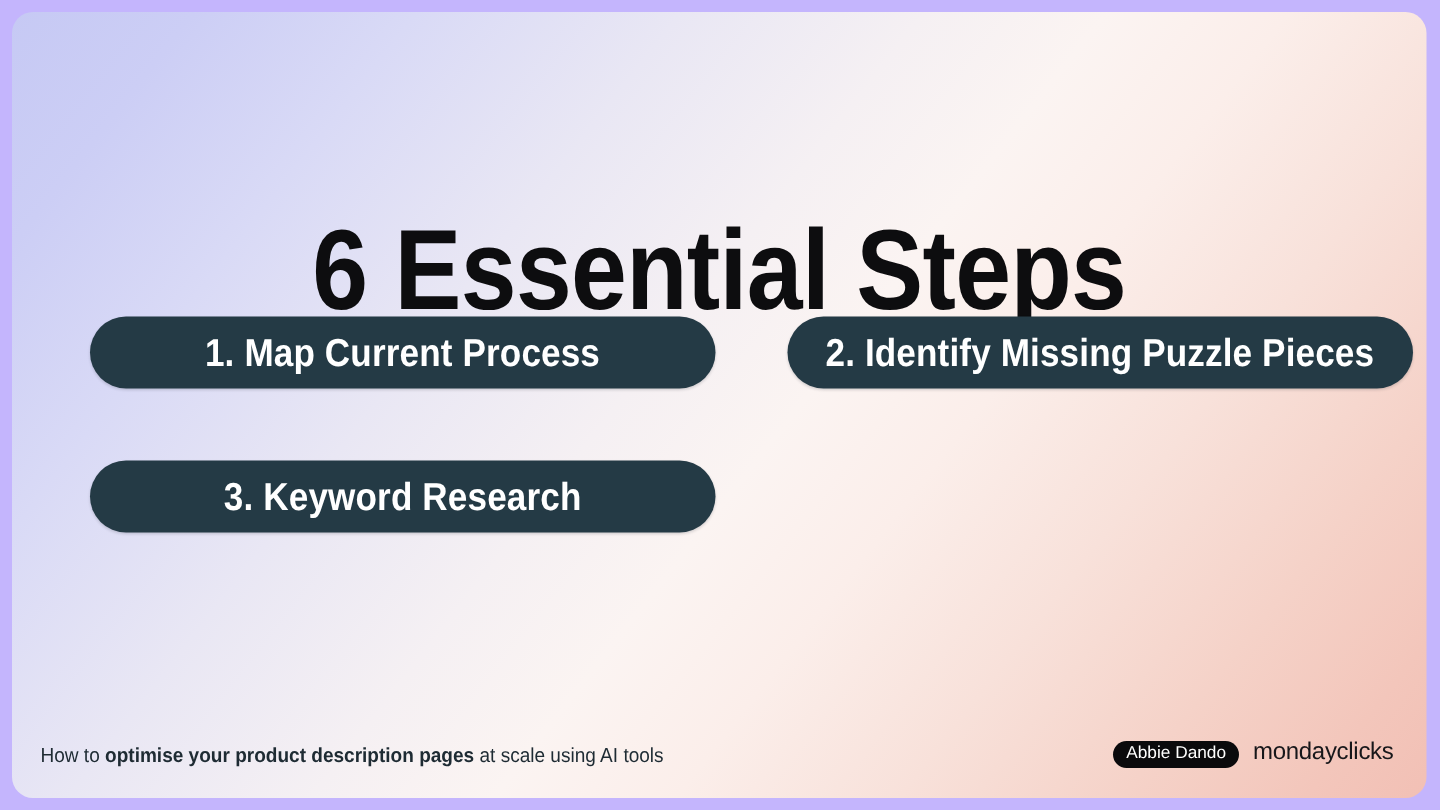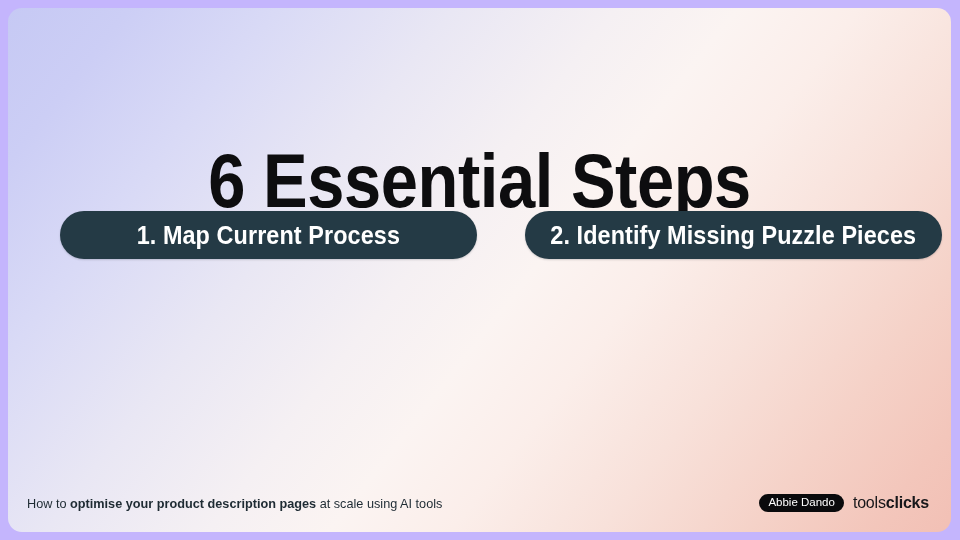--- a/index.html
+++ b/index.html
@@ -112,21 +112,20 @@
     transform-origin: left center;
   }
   #footer-caption .bold { font-weight: 700; }
   #footer-caption .reg  { font-weight: 400; }
 
   #brand {
     position: absolute;
     right: 22px;
     bottom: 20px;
     display: flex;
-    align-items: center;
     gap: 9px;
   }
 
   #author-pill {
     background: #0a0a0c;
     border-radius: 11px;
     padding: 3px 9px 4px 9px;
     display: flex;
     align-items: center;
   }
@@ -142,21 +141,21 @@
 
   #logo {
     font-family: "Liberation Sans", sans-serif;
     font-size: 16px;
     line-height: 1;
     color: #17171a;
     white-space: nowrap;
     letter-spacing: -0.2px;
   }
   #logo .logo-light { font-weight: 400; }
-  #logo .logo-bold  { font-weight: 700; }
+  #logo .logo-bold  { font-weight: 400; }
 </style>
 </head>
 <body>
 
 <div id="slide">
   <div id="canvas">
 
     <h1 id="title">6 Essential Steps</h1>
 
     <div id="steps">
@@ -164,27 +163,30 @@
       <div class="pill">
         <span class="pill-label">1. Map Current Process</span>
       </div>
 
 
       <div class="pill">
         <span class="pill-label">2. Identify Missing Puzzle Pieces</span>
       </div>
 
 
+      <div class="pill">
+        <span class="pill-label">3. Keyword Research</span>
+      </div>
 
 
     </div>
 
     <div id="footer-caption"><span class="reg">How to </span><span class="bold">optimise your product description pages</span><span class="reg"> at scale using AI tools</span></div>
 
     <div id="brand">
       <div id="author-pill">
         <span class="author-name">Abbie Dando</span>
       </div>
-      <div id="logo"><span class="logo-light">tools</span><span class="logo-bold">clicks</span></div>
+      <div id="logo"><span class="logo-light">monday</span><span class="logo-bold">clicks</span></div>
     </div>
 
   </div>
 </div>
 
 </body></html>

